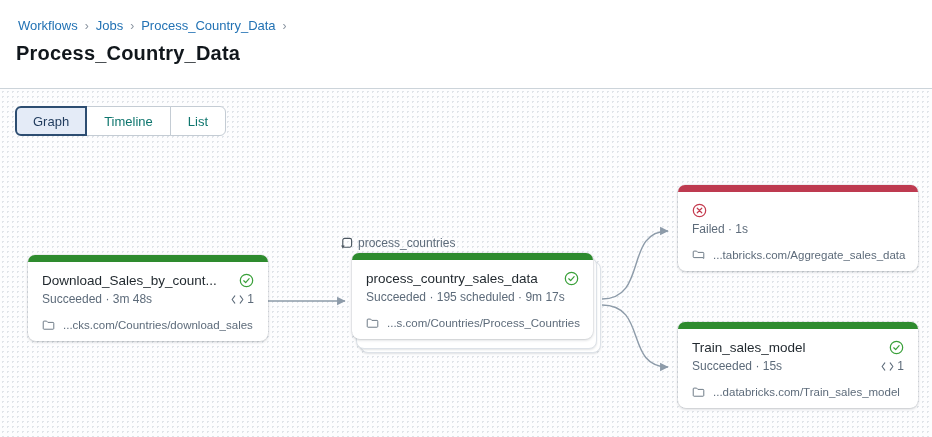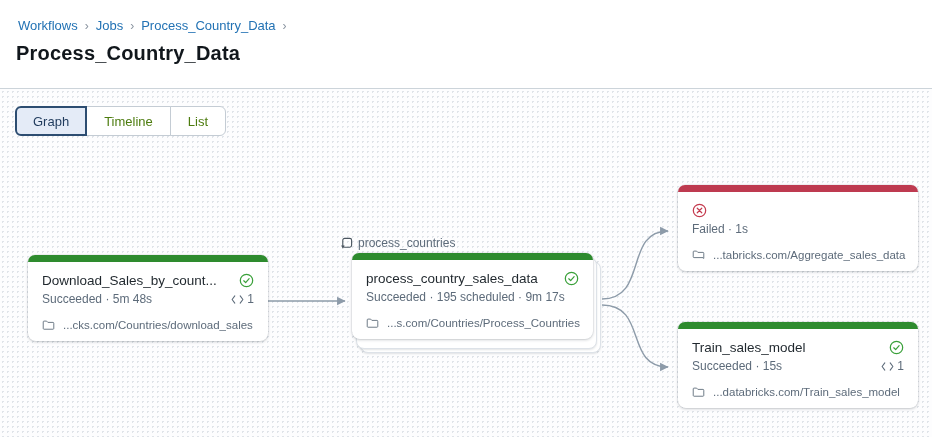--- a/index.html
+++ b/index.html
@@ -18,21 +18,21 @@
 
   
   .canvas { position:absolute; left:0; top:89px; width:932px; height:348px;
     background-color:#fdfdfe;
     background-image:radial-gradient(#e0e4e9 1px, transparent 1px);
     background-size:5px 5px; cursor:grab; }
 
   
   .tabs { position:absolute; left:15px; top:17px; display:flex; }
   .tab { height:30px; padding:12px 17px; display:flex; align-items:center; background:#fff;
-    border:1px solid #c4ccd4; color:#4d7c0f; font-size:13px; margin-left:-1px; cursor:pointer; }
+    border:1px solid #c4ccd4; color:#0f766e; font-size:13px; margin-left:-1px; cursor:pointer; }
   .tab:first-child { border-radius:6px 0 0 6px; margin-left:0; }
   .tab:last-child { border-radius:0 6px 6px 0; }
   .tab.active { background:#e4ebf7; border:2px solid #2d4d71; color:#1f3a5c; z-index:2;
     border-radius:6px 0 0 6px; padding:0 16px; }
 
   
   .edges { position:absolute; left:0; top:0; width:932px; height:437px; pointer-events:none; }
   .edges path.edge { fill:none; stroke:var(--edge,#8d9ba9); stroke-width:1.4; }
 
   
@@ -110,21 +110,21 @@
       <div class="title-row">
         <span class="node-title">Download_Sales_by_count...</span>
         <span class="status-icon success">
           <svg viewBox="0 0 16 16">
               <circle cx="8" cy="8" r="6.6" fill="none" stroke="currentColor" stroke-width="1.3"></circle>
               <path d="M5.1 8.3l2 2 3.7-4.3" fill="none" stroke="currentColor" stroke-width="1.3" stroke-linecap="round" stroke-linejoin="round"></path>
             </svg>
         </span>
       </div>
       <div class="meta-row">
-        <span class="meta-left">Succeeded · 5m 48s</span>
+        <span class="meta-left">Succeeded · 3m 48s</span>
         <span class="code-badge">
           <svg viewBox="0 0 14 10">
               <path d="M4 1 L1 5 L4 9 M10 1 L13 5 L10 9" fill="none" stroke="#5d6b7a" stroke-width="1.2" stroke-linecap="round" stroke-linejoin="round"></path>
             </svg>
           <span>1</span>
         </span>
       </div>
       <div class="path-row">
         <svg viewBox="0 0 16 14">
             <path d="M1.5 3.2 a1 1 0 0 1 1-1 h3.2 l1.5 1.6 h6.3 a1 1 0 0 1 1 1 v6.4 a1 1 0 0 1 -1 1 h-11 a1 1 0 0 1 -1 -1 z" fill="none" stroke="currentColor" stroke-width="1.2"></path>

